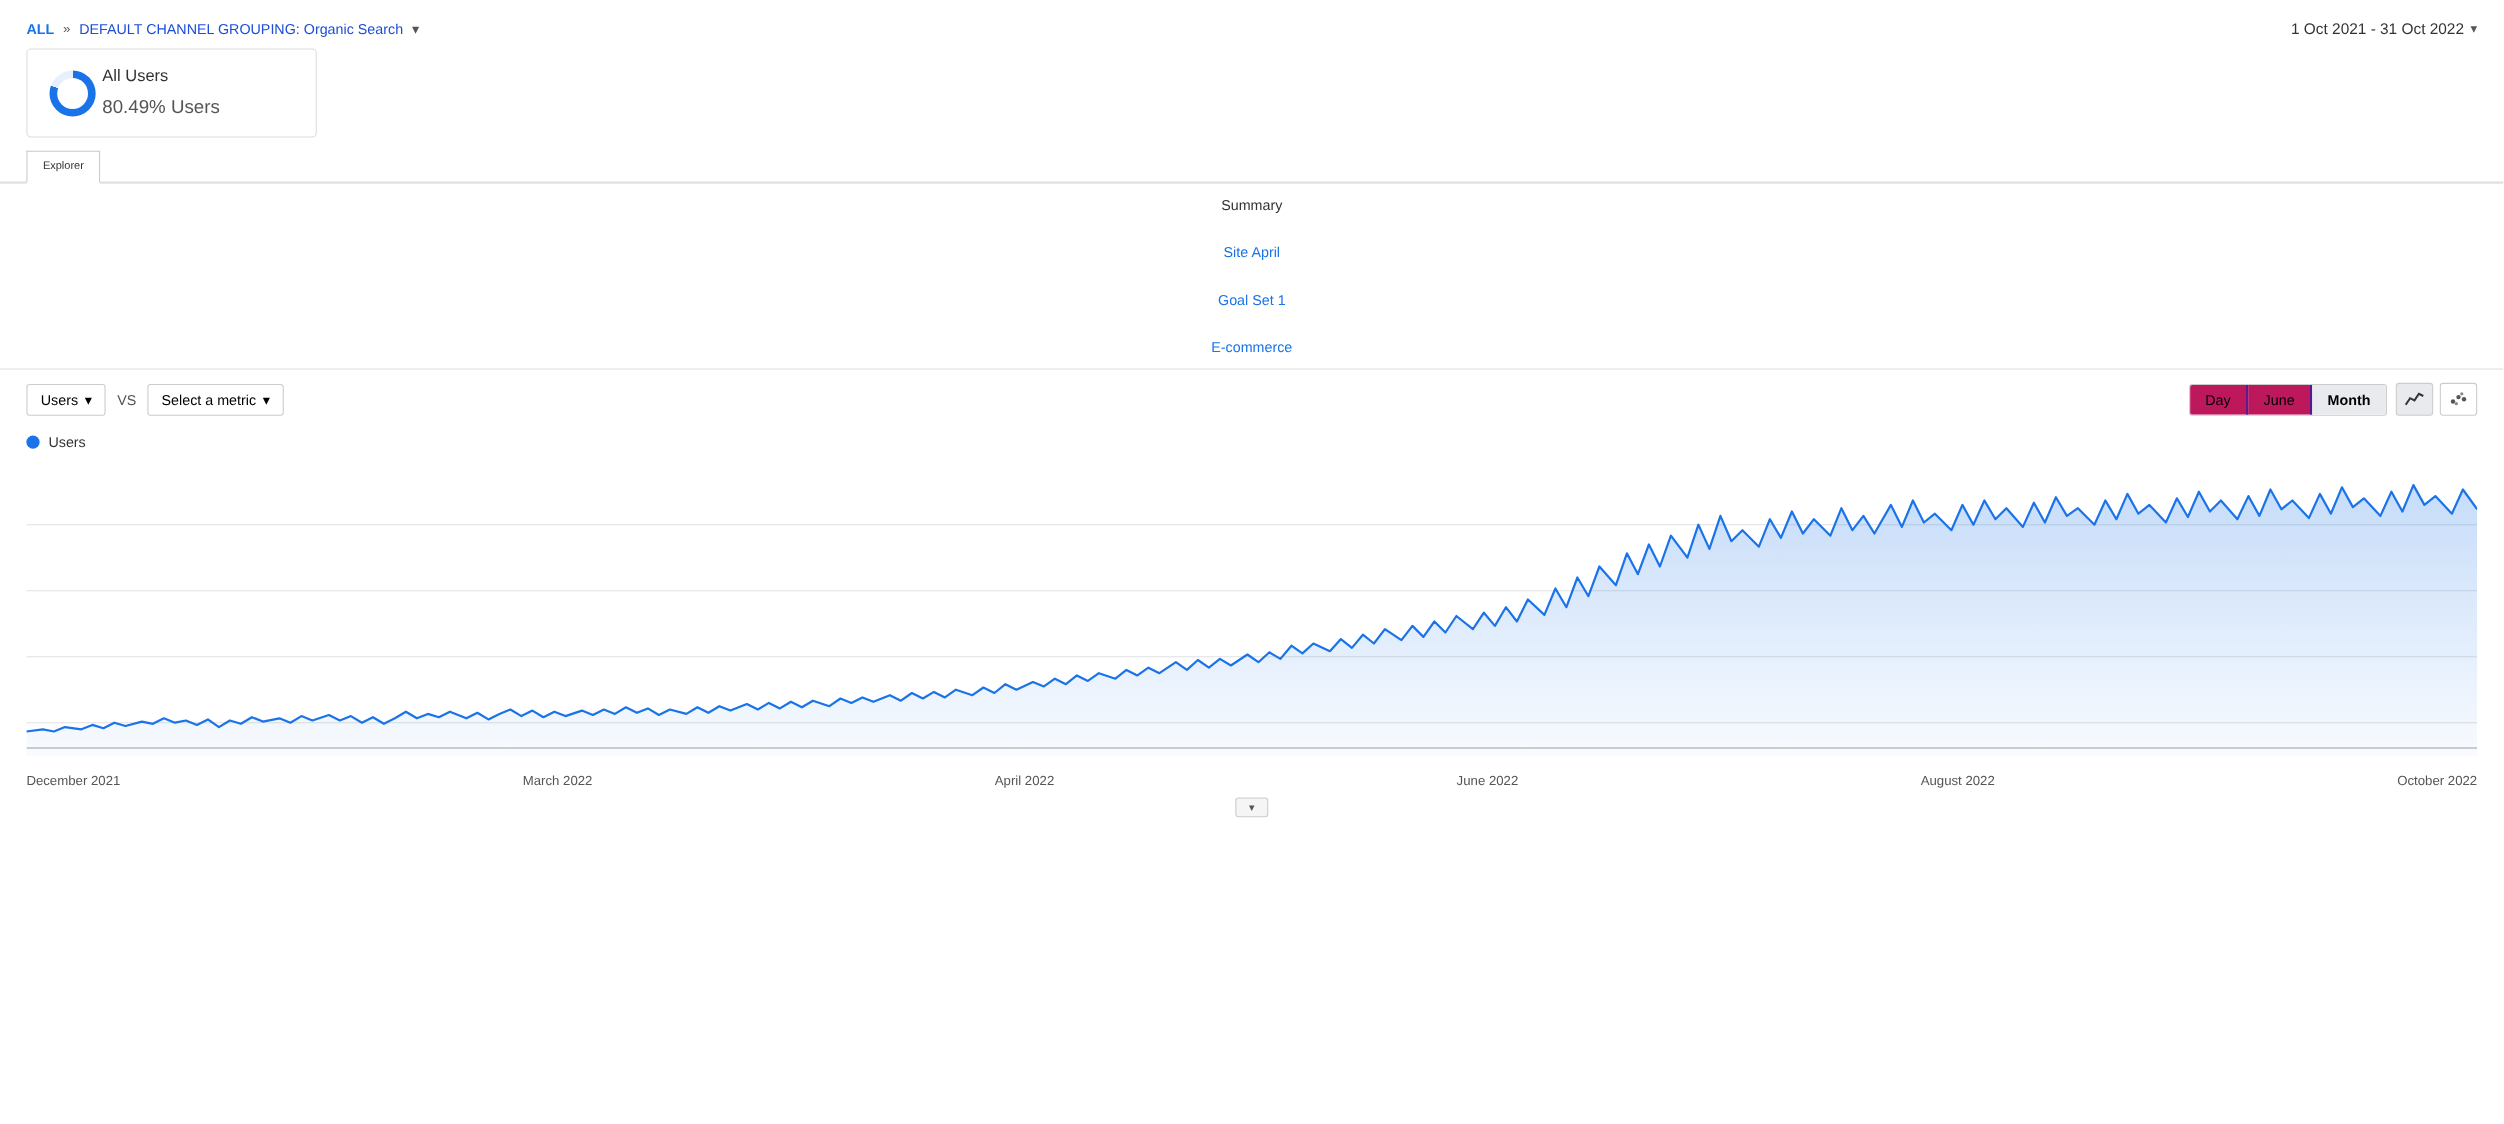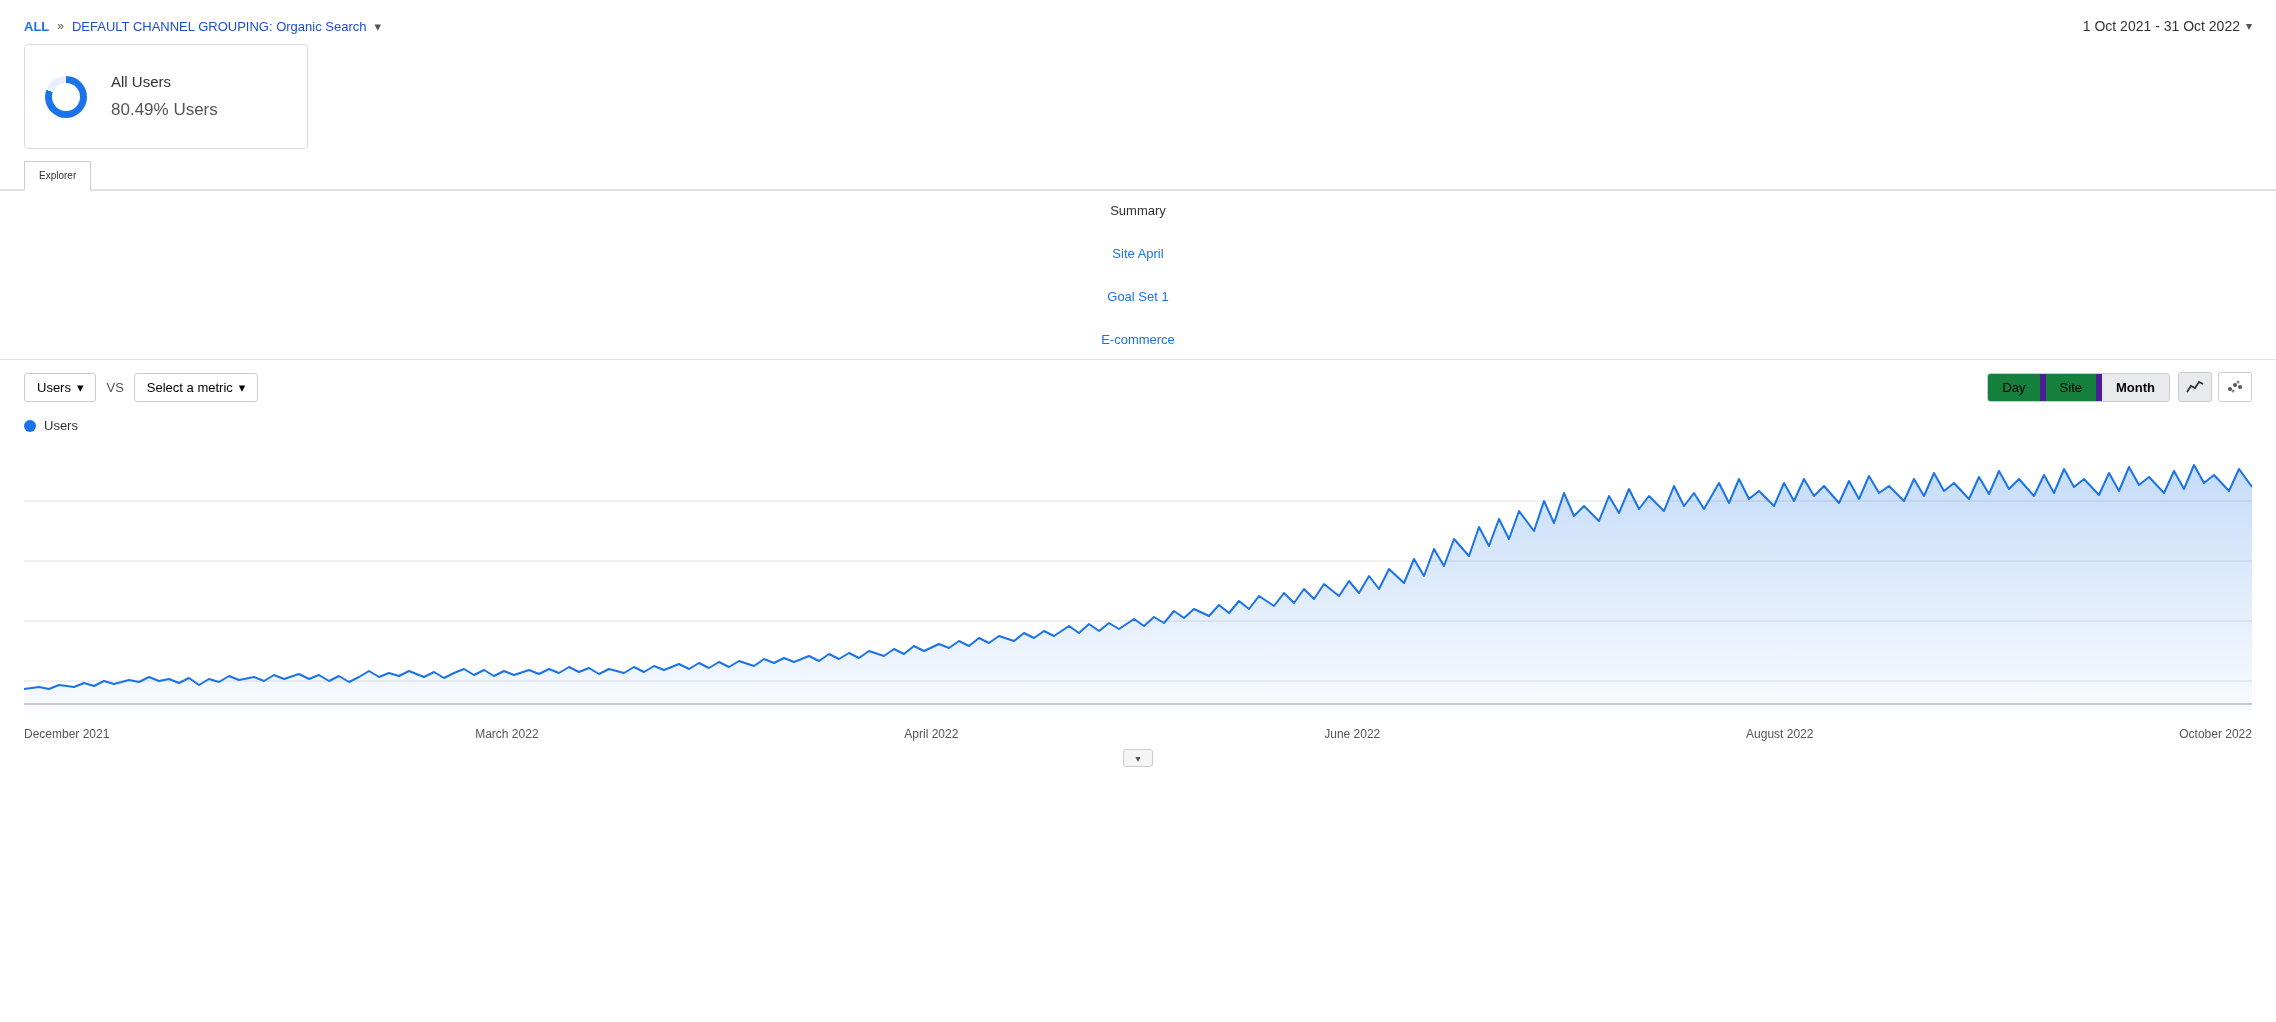--- a/index.html
+++ b/index.html
@@ -28,25 +28,25 @@
     .date-range .arrow-down { color: #555; font-size: 12px; }
 
     .segments-row {
       display: flex;
       padding: 0 24px 12px 24px;
       gap: 12px;
     }
     .segment-card {
       border: 1px solid #ddd;
       border-radius: 4px;
-      padding: 28px 20px;
-      display: flex;
-      align-items: center;
-      gap: 24px;
-      width: 284px;
+      padding: 16px 20px;
+      display: flex;
+      align-items: center;
+      gap: 6px;
+      width: 264px;
       background: #fff;
     }
     .segment-circle {
       width: 42px;
       height: 42px;
       border-radius: 50%;
       border: 4px solid #ddd;
       flex-shrink: 0;
       position: relative;
       display: flex;
@@ -134,23 +134,23 @@
       gap: 6px;
     }
     .vs-label { font-size: 13px; color: #555; font-weight: 500; }
 
     .period-btns { display: flex; align-items: center; gap: 8px; }
     .period-group { display: flex; border: 1px solid #ccc; border-radius: 3px; overflow: hidden; }
     .period-btn {
       padding: 6px 14px;
       font-size: 13px;
       cursor: pointer;
-      background: #15803d;
+      background: #be185d;
       border: none;
-      border-right: 6px solid #4c1d95;
+      border-right: 2px solid #4c1d95;
     }
     .period-btn:last-child { border-right: none; }
     .period-btn.active { background: #e8eaed; font-weight: 600; }
 
     .chart-type-btns { display: flex; gap: 6px; }
     .chart-type-btn {
       width: 34px; height: 30px;
       border: 1px solid #ccc;
       background: #fff;
       border-radius: 3px;
@@ -256,21 +256,21 @@
     </button>
     <span class="vs-label">VS</span>
     <button class="metric-btn">
       <span>Select a metric</span>
       <span>▾</span>
     </button>
   </div>
   <div class="period-btns">
     <div class="period-group">
       <button class="period-btn">Day</button>
-      <button class="period-btn">Site</button>
+      <button class="period-btn">June</button>
       <button class="period-btn active">Month</button>
     </div>
     <div class="chart-type-btns">
       <button class="chart-type-btn active">
         <svg width="18" height="16" viewBox="0 0 18 16" fill="none">
           <polyline points="1,13 5,7 9,9 13,3 17,5" stroke="#333" stroke-width="1.8" fill="none"></polyline>
         </svg>
       </button>
       <button class="chart-type-btn">
         <svg width="18" height="16" viewBox="0 0 18 16" fill="none">

